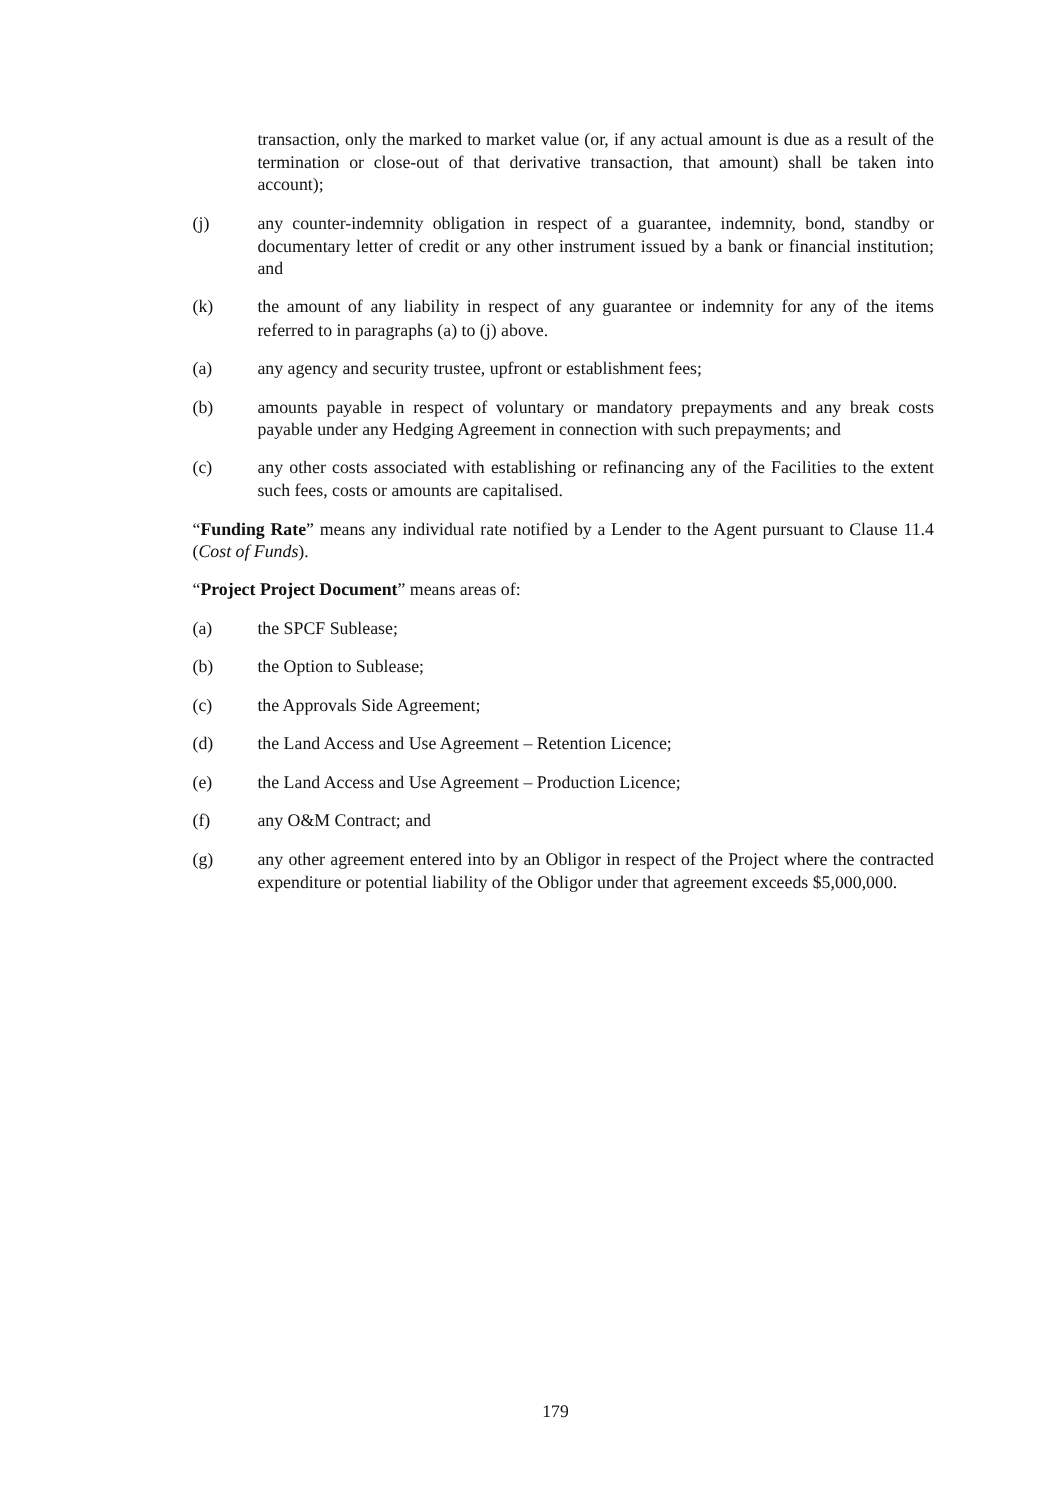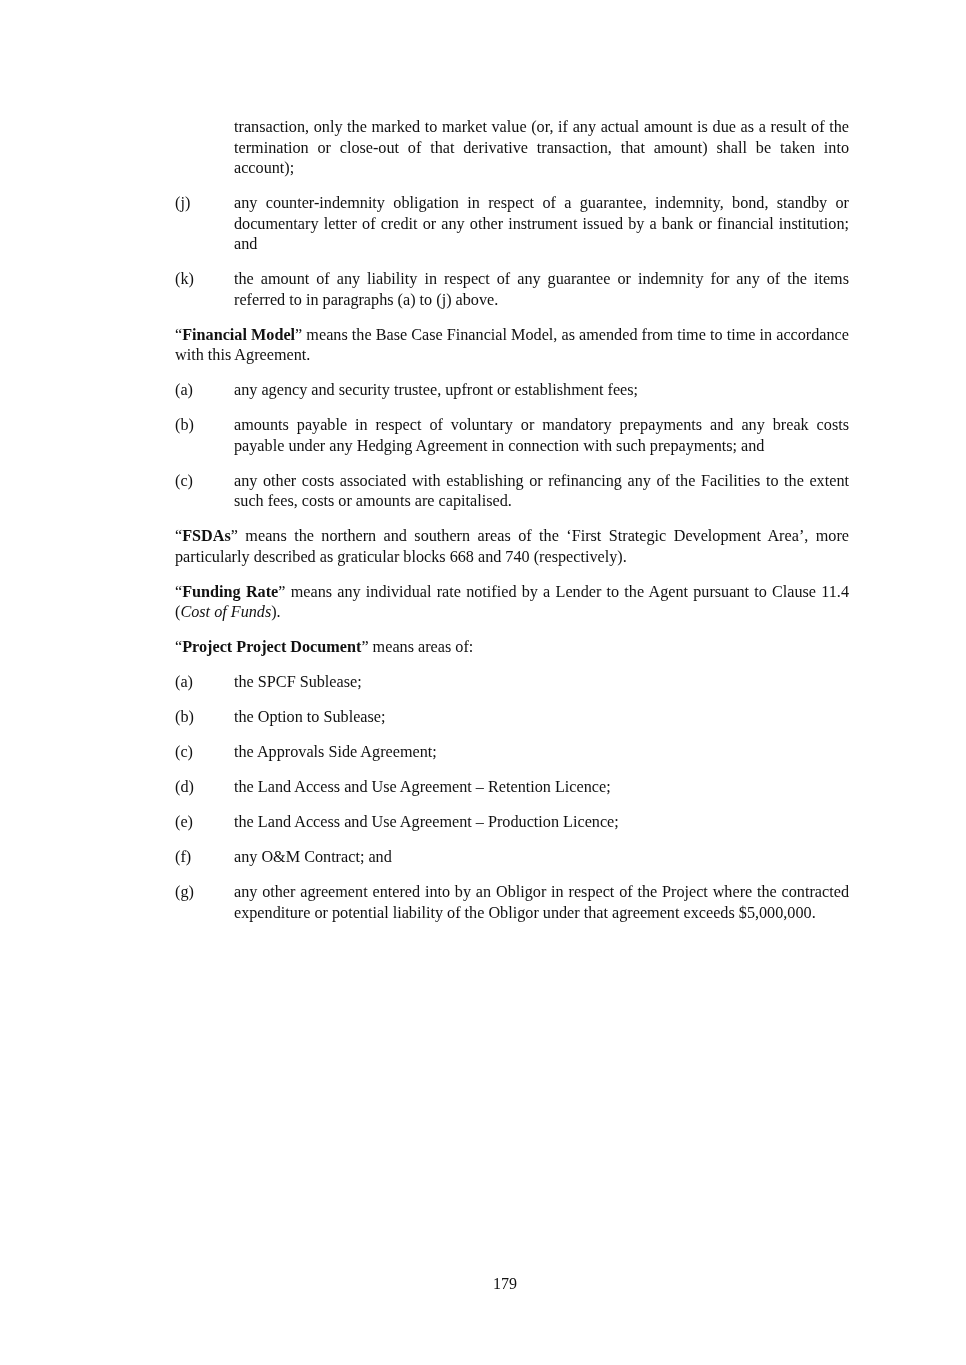--- a/index.html
+++ b/index.html
@@ -26,37 +26,35 @@
 
   <div class="item gap">
     <span class="lbl">(j)</span>
     <span class="txt">any counter-indemnity obligation in respect of a guarantee, indemnity, bond, standby or documentary letter of credit or any other instrument issued by a bank or financial institution; and</span>
   </div>
   <div class="item gap">
     <span class="lbl">(k)</span>
     <span class="txt">the amount of any liability in respect of any guarantee or indemnity for any of the items referred to in paragraphs (a) to (j) above.</span>
   </div>
 
-  <p class="p gap"><span>“</span><b>Financial Model</b><span>” means the Base Case Financial Model, as amended from time to time in accordance with this Agreement.</span></p>
 
   <div class="item gap">
     <span class="lbl">(a)</span>
     <span class="txt">any agency and security trustee, upfront or establishment fees;</span>
   </div>
   <div class="item gap">
     <span class="lbl">(b)</span>
     <span class="txt">amounts payable in respect of voluntary or mandatory prepayments and any break costs payable under any Hedging Agreement in connection with such prepayments; and</span>
   </div>
   <div class="item gap">
     <span class="lbl">(c)</span>
     <span class="txt">any other costs associated with establishing or refinancing any of the Facilities to the extent such fees, costs or amounts are capitalised.</span>
   </div>
 
 
-  <p class="p gap"><span>“</span><b>FSDAs</b><span>” means the northern and southern areas of the ‘First Strategic Development Area’, more particularly described as graticular blocks 668 and 740 (respectively).</span></p>
 
   <p class="p gap"><span>“</span><b>Funding Rate</b><span>” means any individual rate notified by a Lender to the Agent pursuant to Clause 11.4 (</span><i>Cost of Funds</i><span>).</span></p>
 
   <p class="p gap"><span>“</span><b>Project Project Document</b><span>” means areas of:</span></p>
   <div class="item gap">
     <span class="lbl">(a)</span>
     <span class="txt">the SPCF Sublease;</span>
   </div>
   <div class="item gap">
     <span class="lbl">(b)</span>

